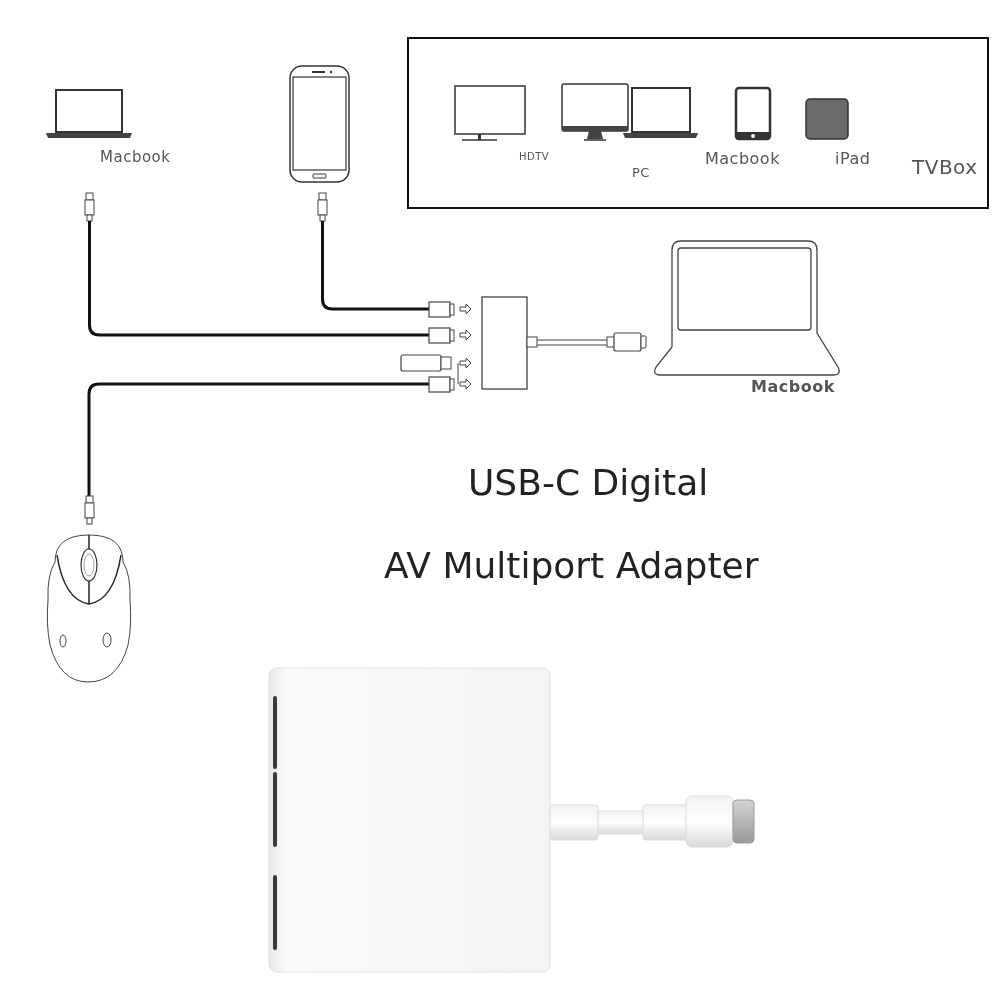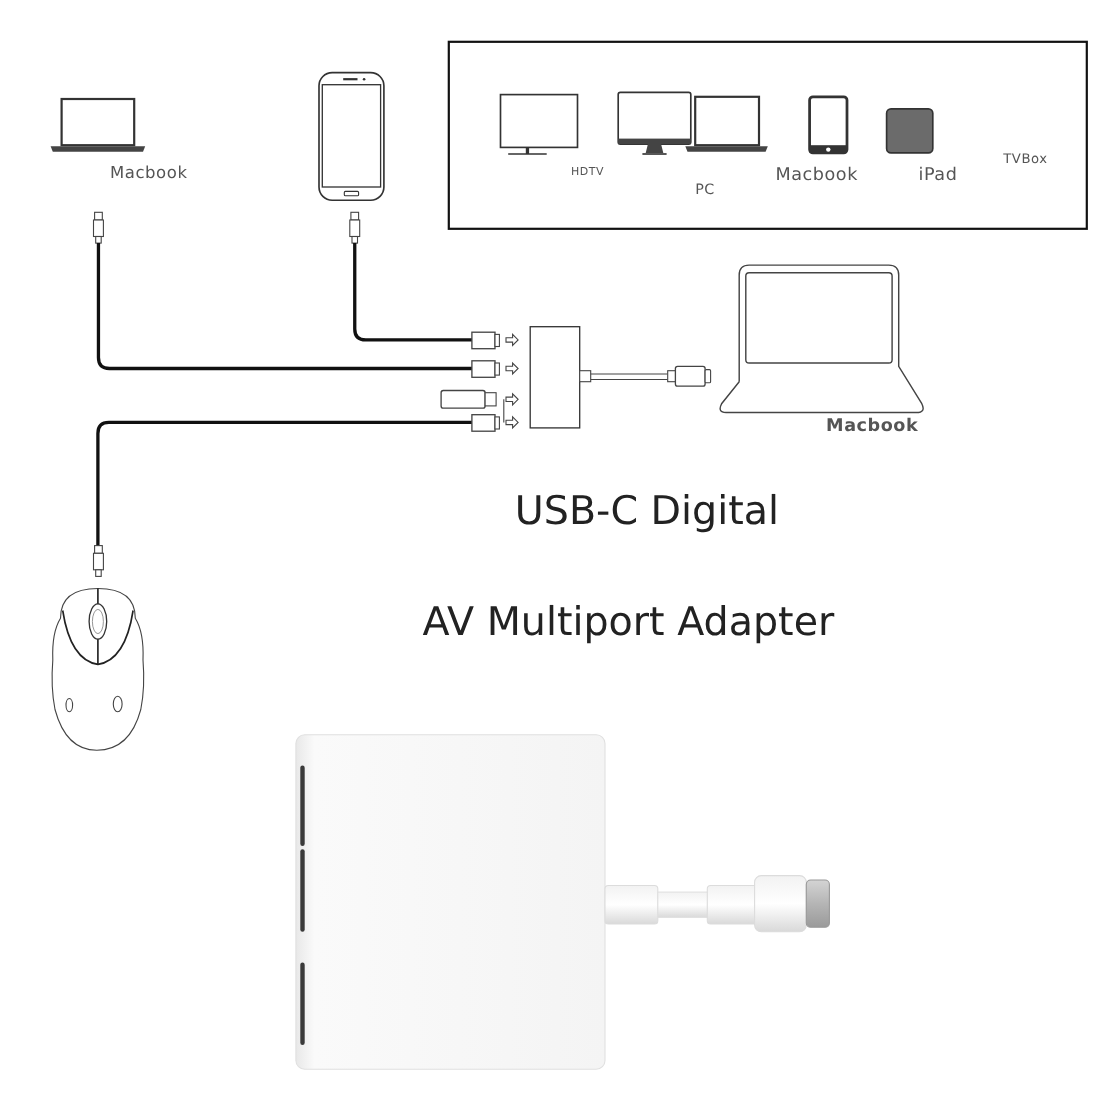--- a/index.html
+++ b/index.html
@@ -153,18 +153,18 @@
 </svg>
 
 <div class="abs" style="left:806px; top:106px; width:42px; text-align:center; color:#fff; font-weight:bold; font-size:16px; font-family:'DejaVu Sans', sans-serif;">TV</div>
 
 <div class="abs label" style="left:52px; top:148px;">Macbook</div>
 
 <div class="abs label" style="left:471px; top:151px; font-size:10px;">HDTV</div>
 <div class="abs label" style="left:584px; top:165px; font-size:13px;">PC</div>
 <div class="abs label" style="left:657px; top:149px; font-size:16px;">Macbook</div>
 <div class="abs label" style="left:787px; top:149px; font-size:16px;">iPad</div>
-<div class="abs label" style="left:864px; top:137px; font-size:12px;">TVBox</div>
+<div class="abs label" style="left:864px; top:155px; font-size:20px;">TVBox</div>
 
 <div class="abs label" style="left:703px; top:377px; font-size:16px; font-weight:bold; color:#555;">Macbook</div>
 
-<div class="abs title" style="left:420px; top:444px; font-size:36px;">USB-C  Digital</div>
+<div class="abs title" style="left:420px; top:462px; font-size:36px;">USB-C  Digital</div>
 <div class="abs title" style="left:336px; top:545px; font-size:36px;">AV Multiport Adapter</div>
 
 </body></html>

